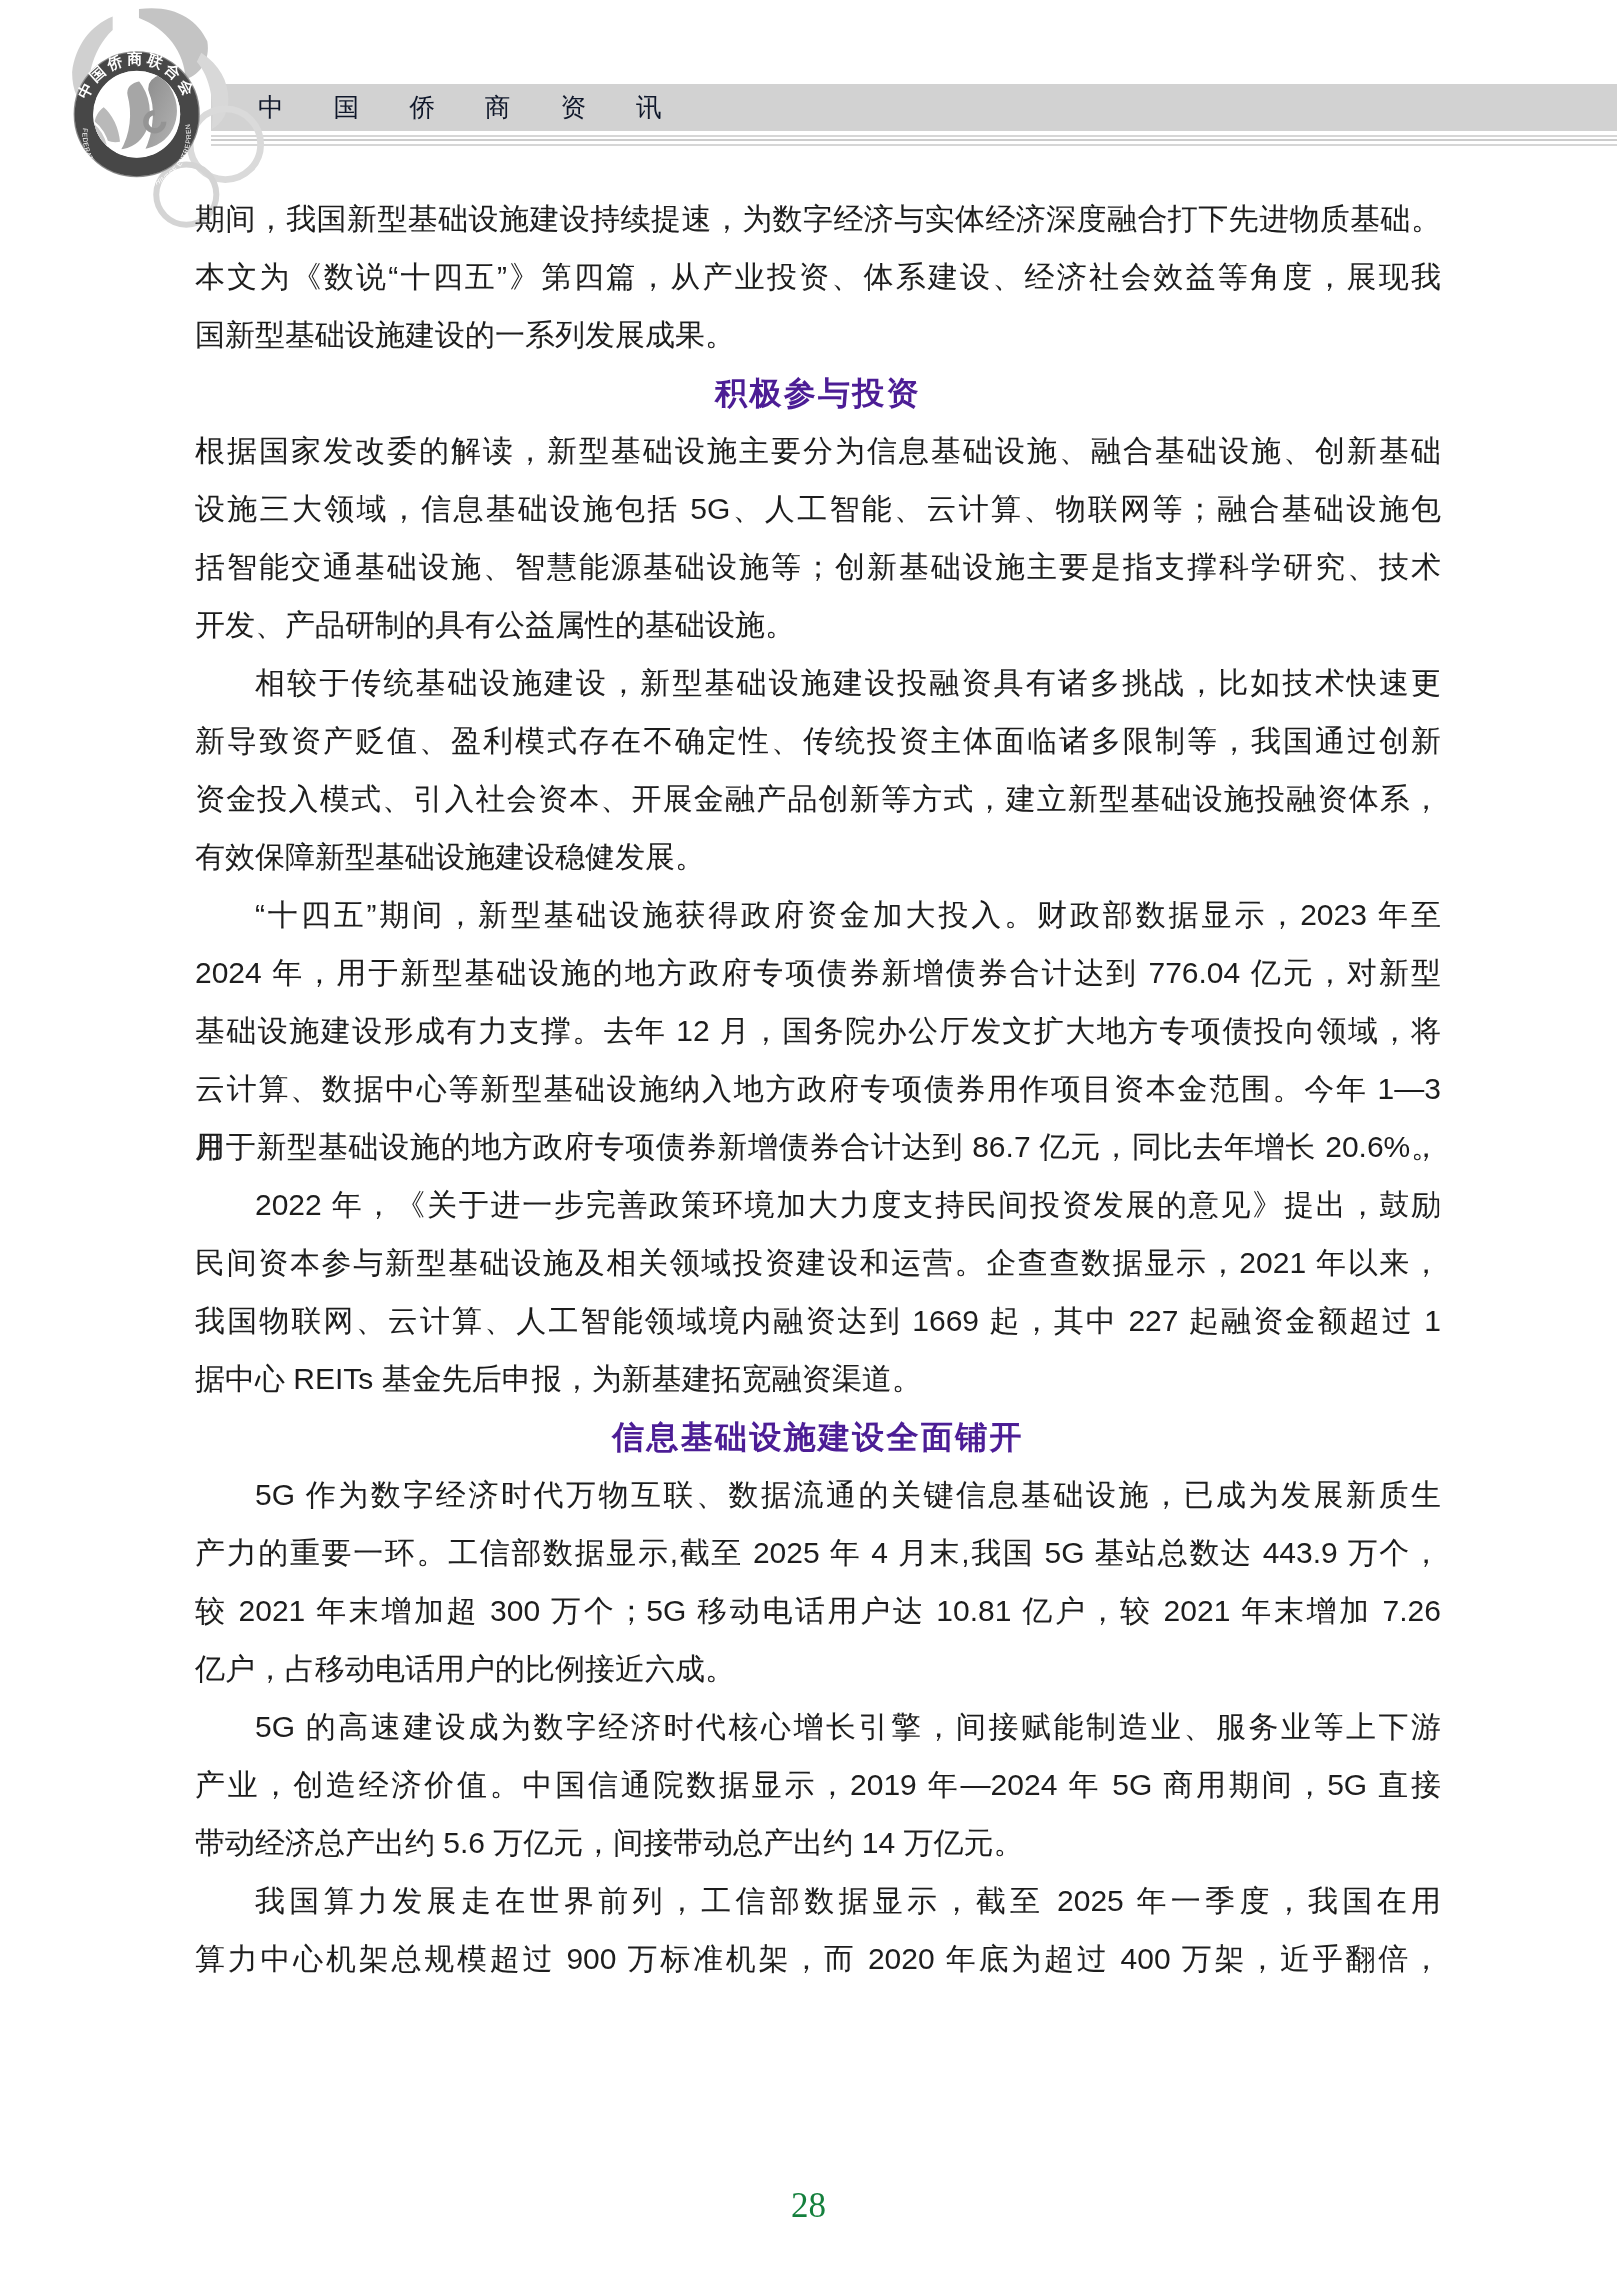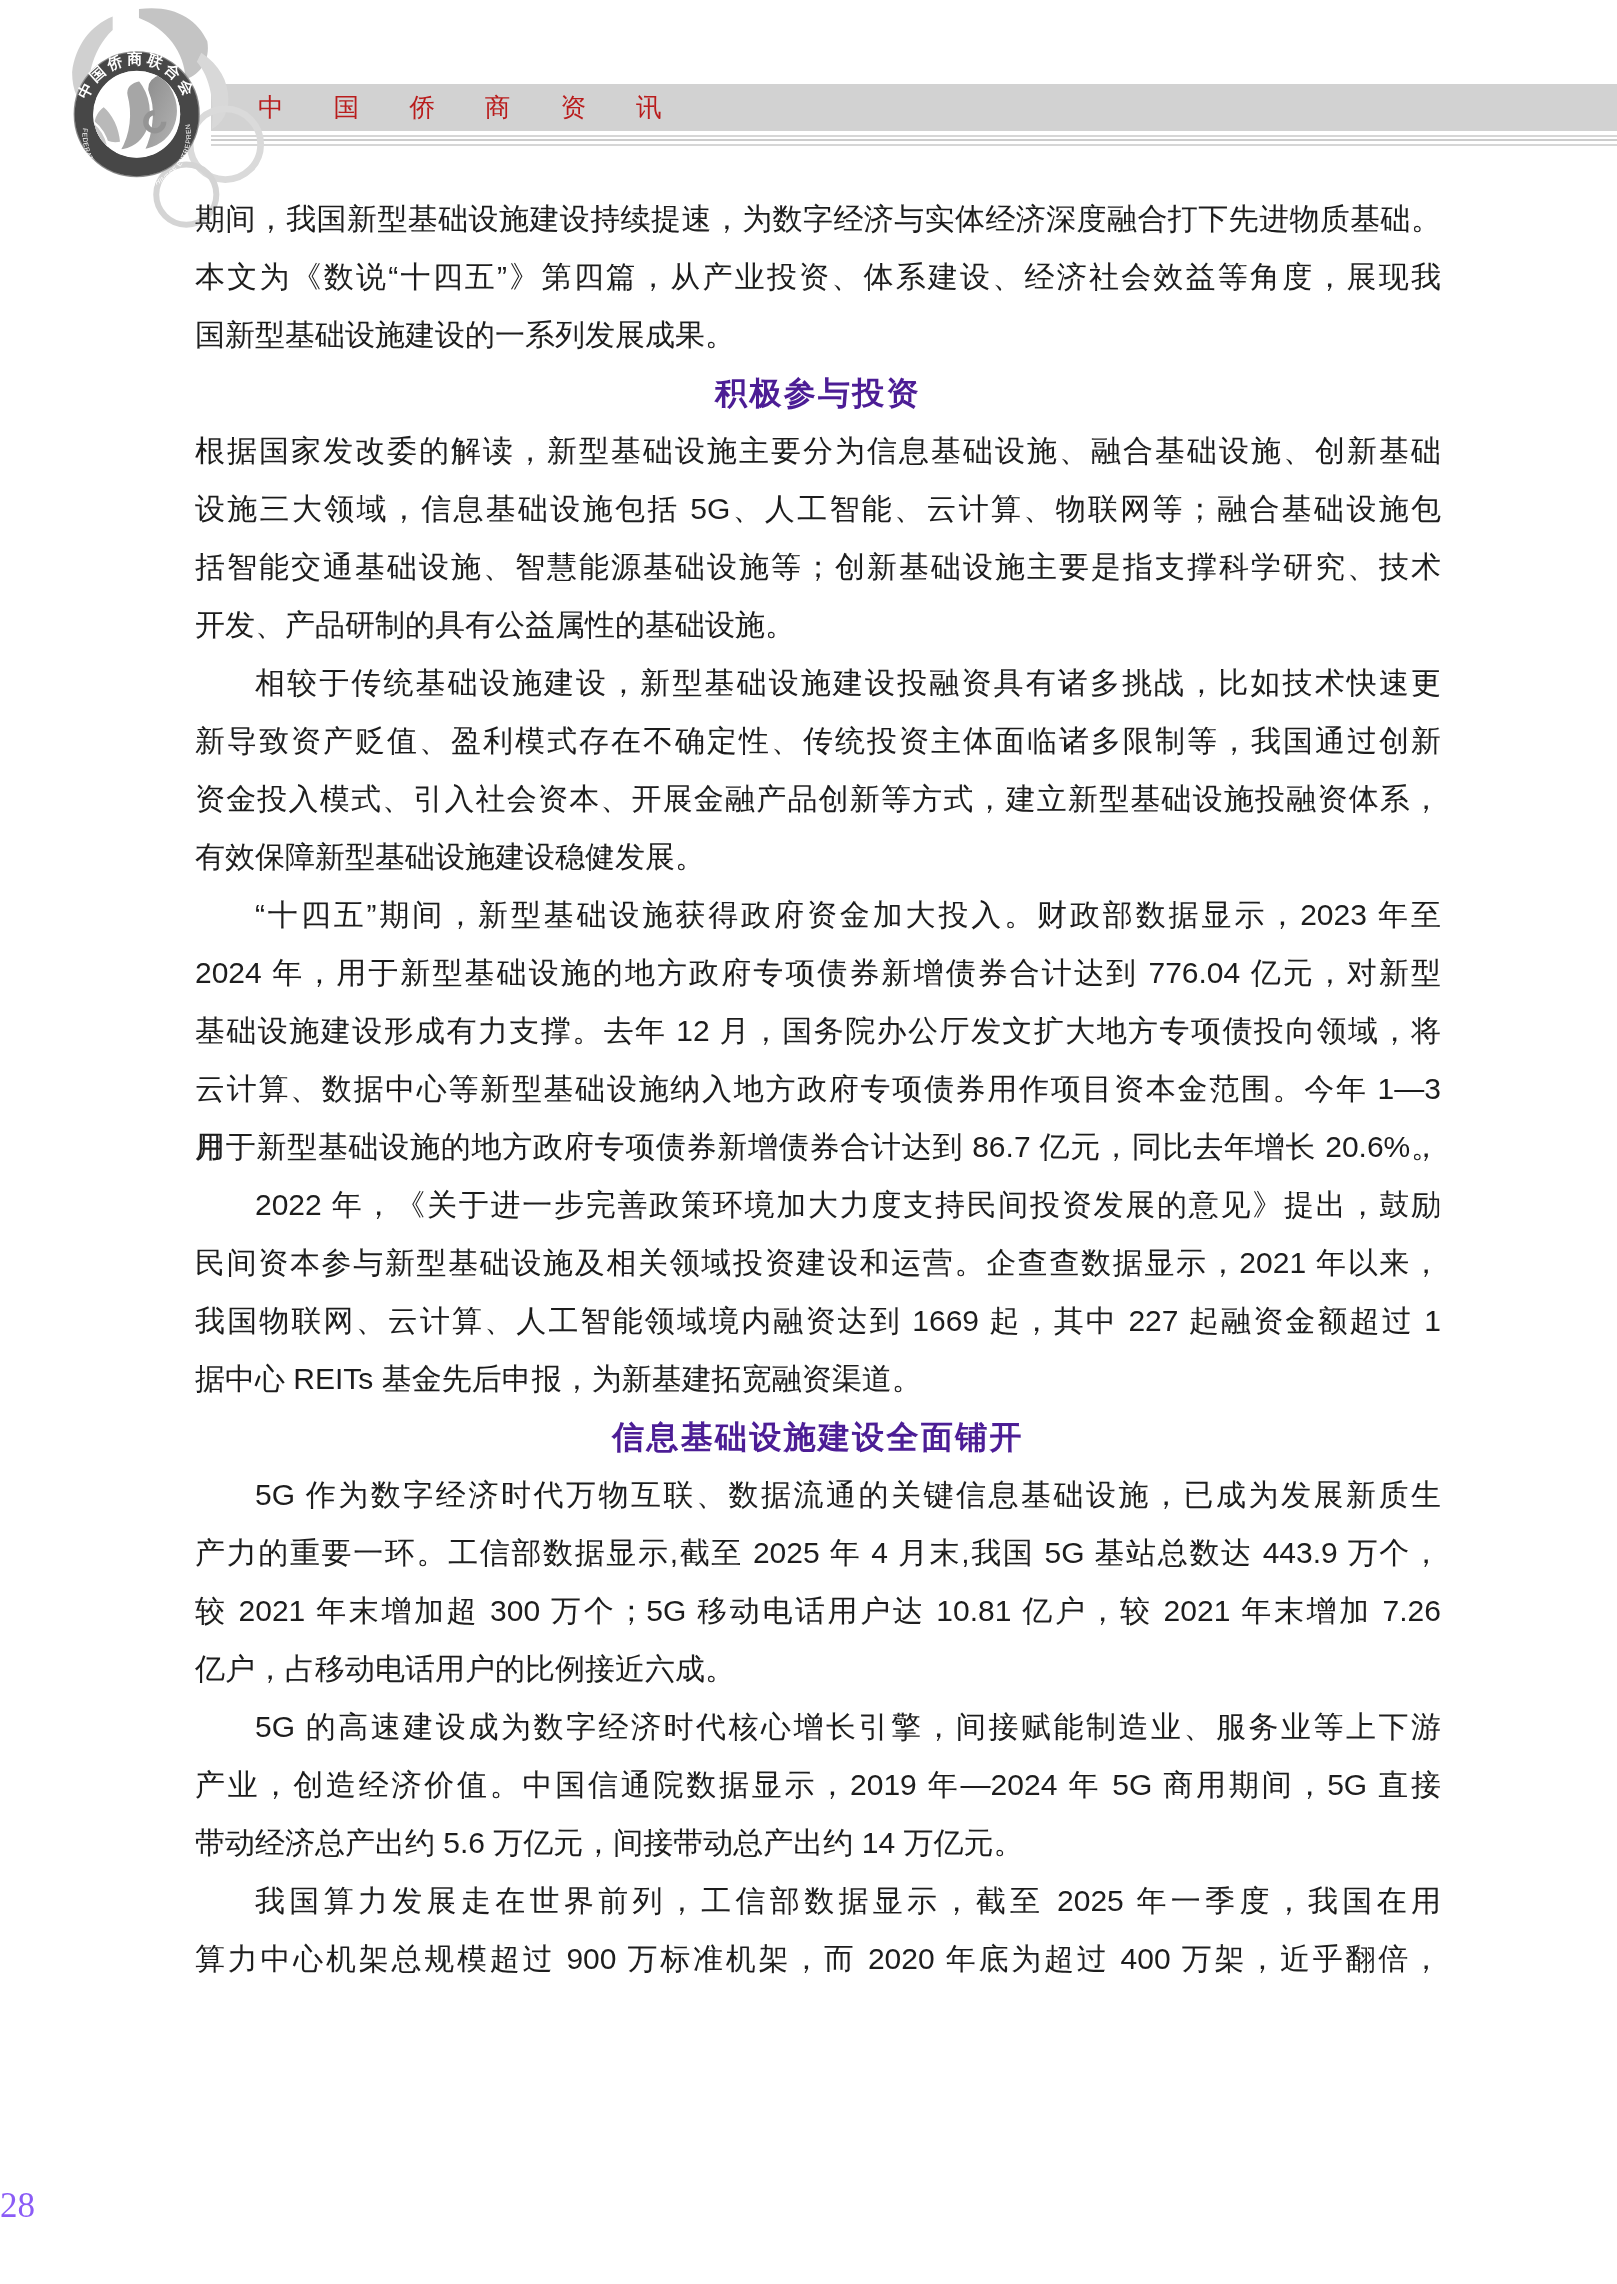--- a/index.html
+++ b/index.html
@@ -16,21 +16,21 @@
     left:211px;top:84px;
     width:1407px;height:47px;
     background:#d2d2d2;
   }
   .banner .title{
     display:block;
     padding-left:47px;
     line-height:47px;
     font-size:25.6px;
     letter-spacing:50px;
-    color:#b91c1c;
+    color:#0f172a;
     white-space:nowrap;
   }
   .divider{
     position:absolute;
     left:211px;right:0;
     height:2.3px;background:#d6d6d6;
   }
   .d1{top:135px}.d2{top:139px;background:#cccccc}.d3{top:144px}
   .logo-svg{
     position:absolute;left:0;top:0;
@@ -63,24 +63,24 @@
     text-align:right;
     text-align-last:center;
     letter-spacing:2.3px;
     text-indent:0;
     color:#4c1d95;
   }
   
   .pagenum{
     position:absolute;
     left:0;top:2186px;width:100%;
-    text-align:left;
+    text-align:center;
     font-family:"Liberation Serif","DejaVu Serif",serif;
     font-size:35px;
-    color:#8b5cf6;
+    color:#15803d;
   }
 </style>
 </head>
 <body>
 
 <div class="page">
 
   <div class="banner">
     <span class="title">中国侨商资讯</span>
   </div>

